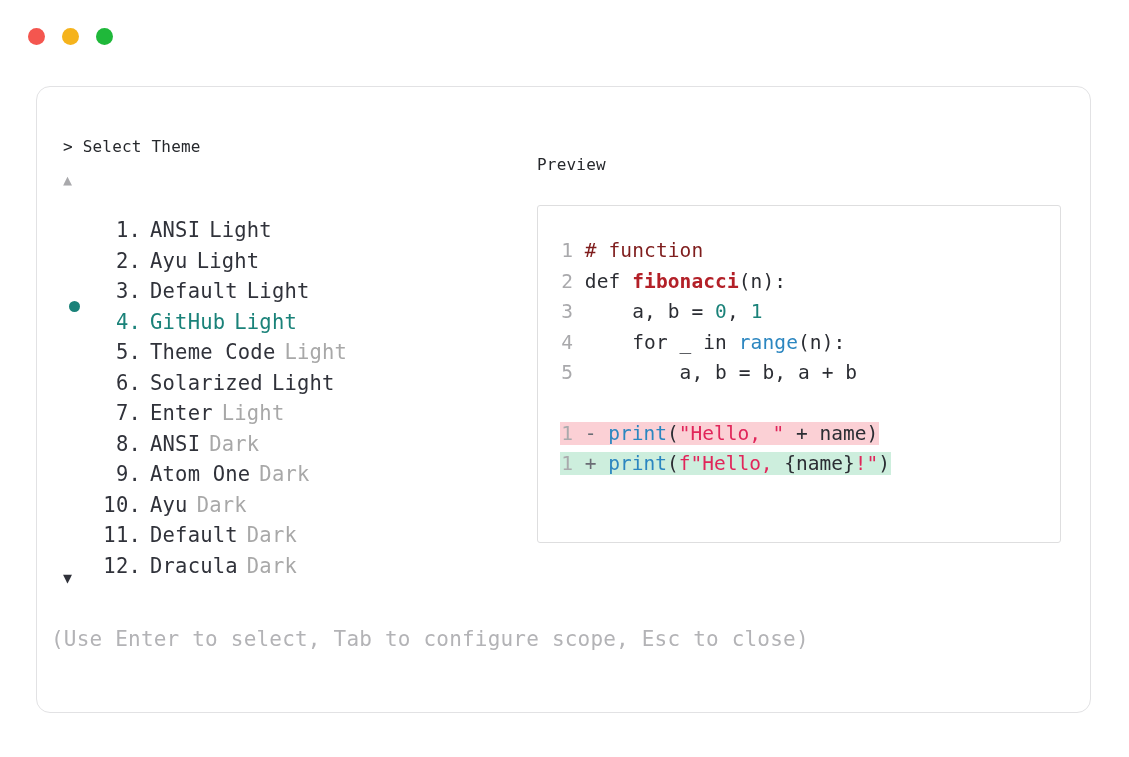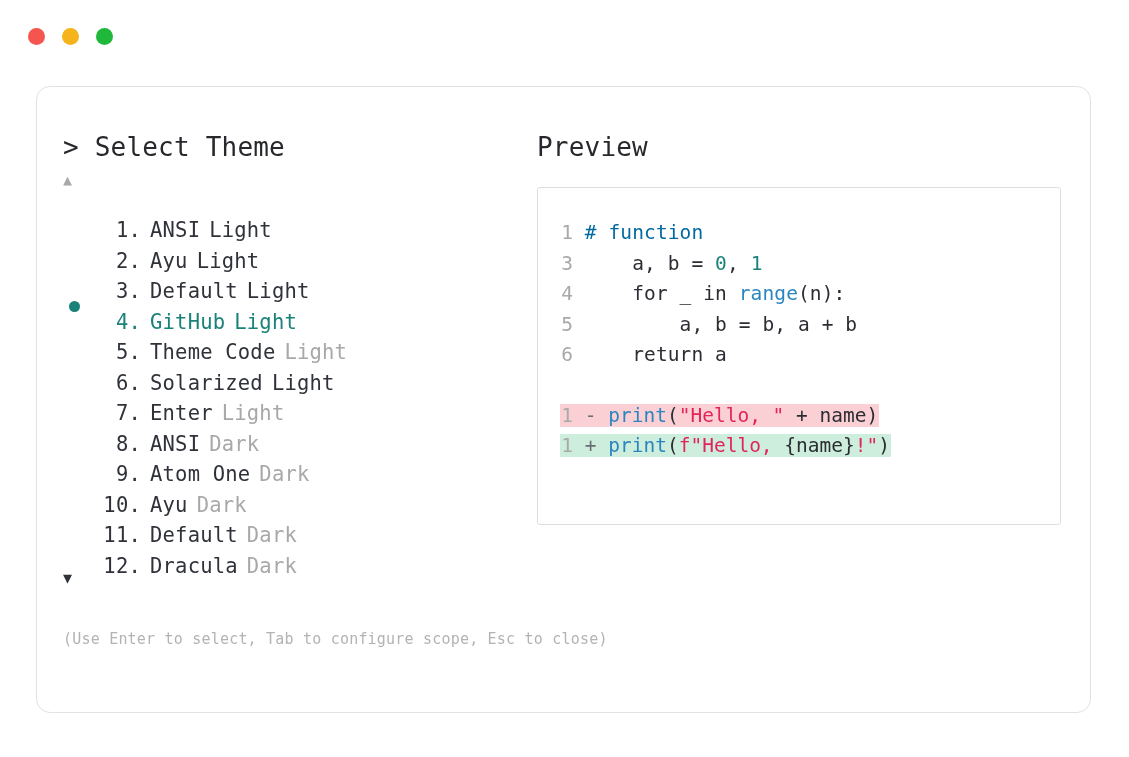--- a/index.html
+++ b/index.html
@@ -55,26 +55,26 @@
   
   .left-col {
     position: absolute;
     left: 26px;
     top: 46px;
     width: 470px;
   }
   .right-col {
     position: absolute;
     left: 500px;
-    top: 46px;
+    top: 64px;
     width: 530px;
   }
 
   .col-heading {
-    font-size: 26px;
+    font-size: 16px;
     line-height: 28px;
     color: #26282c;
     letter-spacing: 0.2px;
     white-space: pre;
   }
 
   
   .arrow {
     font-size: 15px;
     line-height: 20px;
@@ -130,23 +130,23 @@
   .tvar.strong { color: #30323a; }
 
   .theme-row.selected .idx,
   .theme-row.selected .dotsp,
   .theme-row.selected .tname,
   .theme-row.selected .tvar { color: #1a8279; }
 
   
   .hint {
     position: absolute;
-    left: 26px;
+    left: 14px;
     top: 538px;
-    font-size: 15px;
+    font-size: 21px;
     line-height: 28px;
     color: #b3b3b6;
     white-space: pre;
     letter-spacing: 0.2px;
   }
 
   
   .preview-panel {
     margin-top: 26px;
     width: 524px;
@@ -167,21 +167,21 @@
     letter-spacing: 0.1px;
   }
   .ln {
     color: #a9a9ac;
     display: inline-block;
     width: 13px;
     text-align: right;
   }
   .code-gap { height: 30px; }
 
-  .tok-comment { color: #0369a1; margin-top: 8px; }
+  .tok-comment { color: #7f1d1d; margin-top: 8px; }
   .tok-func    { color: #b32028; font-weight: 700; }
   .tok-num     { color: #1a8279; }
   .tok-builtin { color: #2b86c0; }
   .tok-plain   { color: #2b2d33; }
   .tok-str     { color: #e1255a; }
   .tok-sign    { color: #6a6d74; }
 
   .diff-line {
     font-size: 19.5px;
     line-height: 30.5px;
@@ -222,24 +222,24 @@
           <div class="theme-row"><span class="bullet-cell"></span><span class="idx">12.</span><span class="tname">Dracula</span><span class="tvar muted">Dark</span></div>
         </div>
       <div class="arrow down">▼</div>
     </div>
 
     <div class="right-col">
       <div class="col-heading">Preview</div>
       <div class="preview-panel">
         <div id="code-block">
             <div class="code-line"><span class="ln">1</span> <span class="tok-comment"># function</span></div>
+            <div class="code-line"><span class="ln">2</span> <span class="tok-plain">def </span><span class="tok-func">fibonacci</span><span class="tok-plain">(n):</span></div>
             <div class="code-line"><span class="ln">3</span> <span class="tok-plain">    a, b = </span><span class="tok-num">0</span><span class="tok-plain">, </span><span class="tok-num">1</span></div>
             <div class="code-line"><span class="ln">4</span> <span class="tok-plain">    for _ in </span><span class="tok-builtin">range</span><span class="tok-plain">(n):</span></div>
             <div class="code-line"><span class="ln">5</span> <span class="tok-plain">        a, b = b, a + b</span></div>
-            <div class="code-line"><span class="ln">6</span> <span class="tok-plain">    return a</span></div>
           </div>
         <div class="code-gap"></div>
         <div id="diff-block">
             <div class="diff-line removed"><span class="diff-body"><span class="ln">1</span><span class="tok-sign"> - </span><span class="tok-builtin">print</span><span class="tok-plain">(</span><span class="tok-str">"Hello, "</span><span class="tok-plain"> + name)</span></span></div>
             <div class="diff-line added"><span class="diff-body"><span class="ln">1</span><span class="tok-sign"> + </span><span class="tok-builtin">print</span><span class="tok-plain">(</span><span class="tok-str">f"Hello, </span><span class="tok-plain">{name}</span><span class="tok-str">!"</span><span class="tok-plain">)</span></span></div>
           </div>
       </div>
     </div>
 
     <div class="hint">(Use Enter to select, Tab to configure scope, Esc to close)</div>

